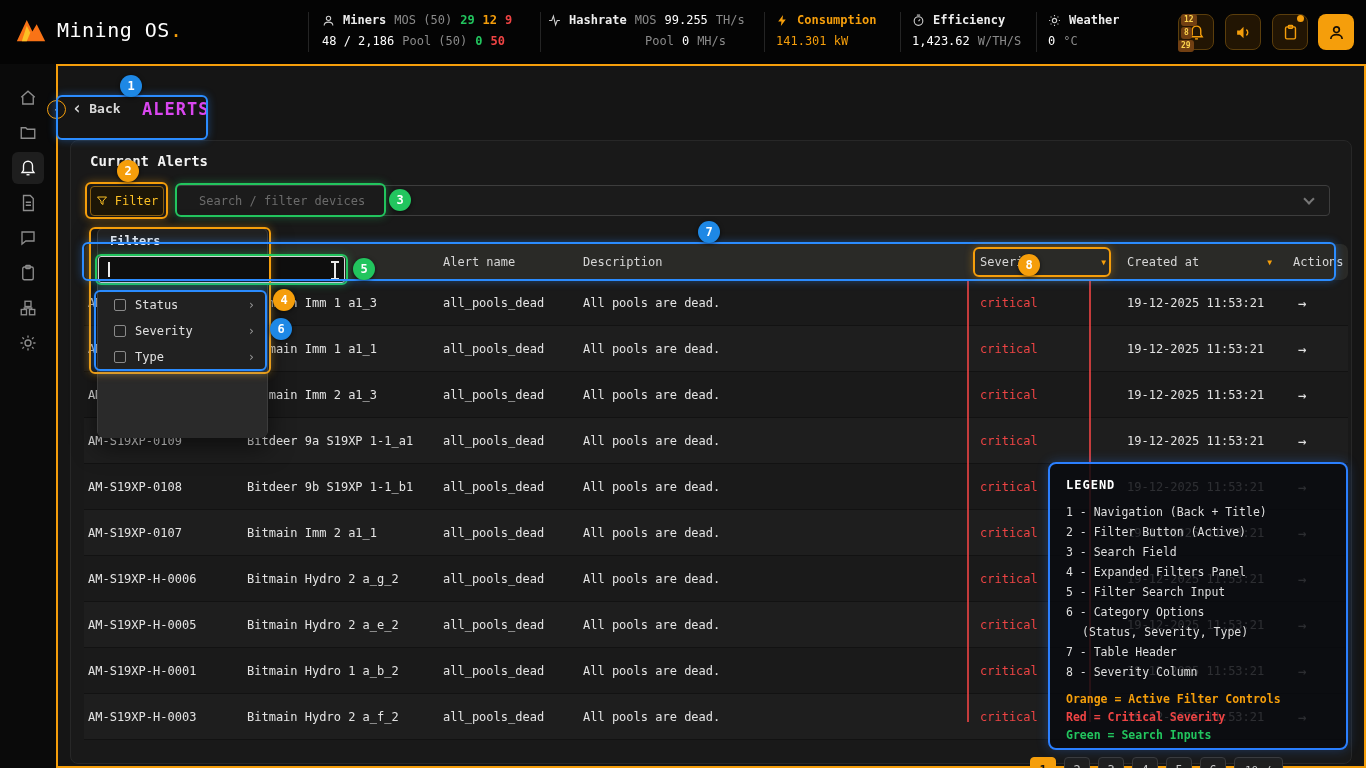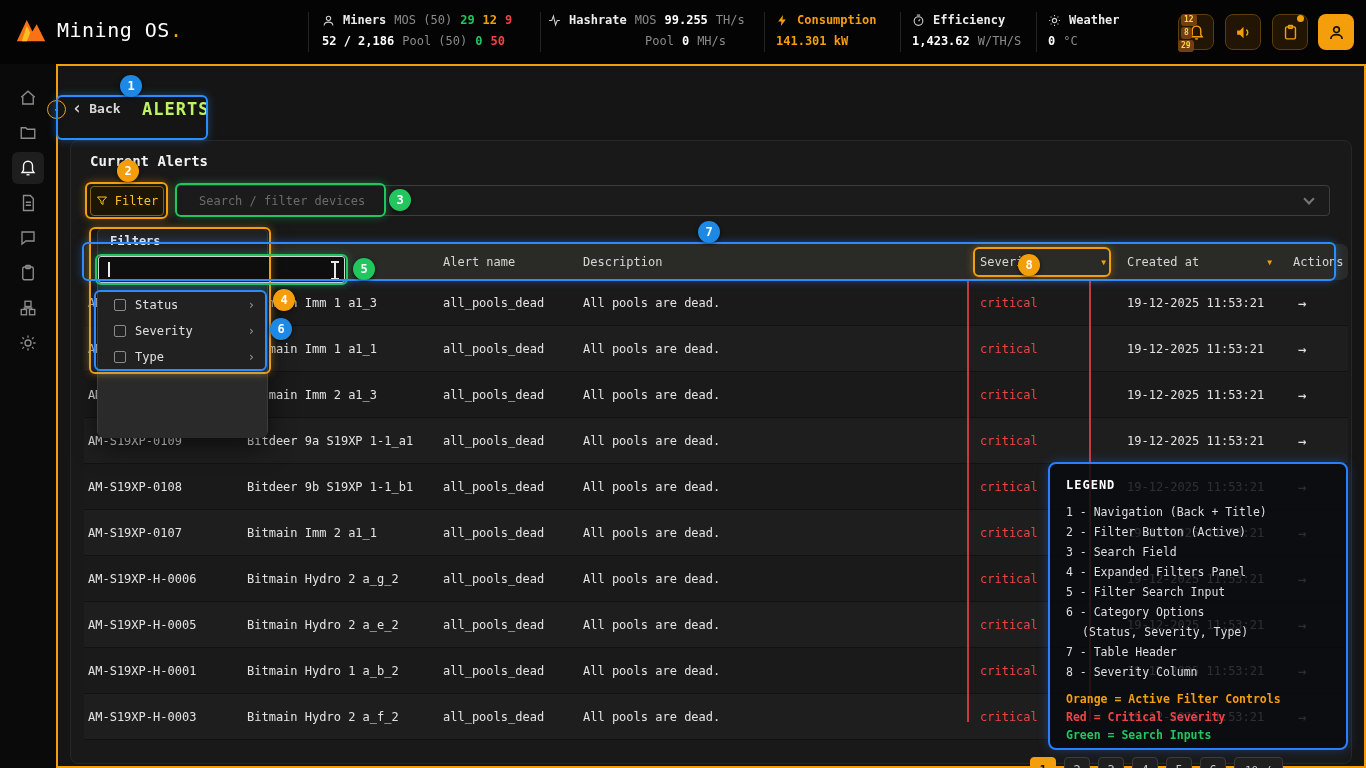--- a/index.html
+++ b/index.html
@@ -11,21 +11,21 @@
   .topbar { position:absolute; left:0; top:0; width:1366px; height:64px; background:#040404; z-index:5; }
   .brand { position:absolute; left:14px; top:13px; display:flex; align-items:center; gap:9px; }
   .brand-text { font-size:20px; font-weight:normal; color:#fff; letter-spacing:.5px; }
   .brand-dot { color:#f59e0b; }
   .vdiv { position:absolute; top:12px; width:1px; height:40px; background:#242424; }
   .stat { position:absolute; top:10px; font-size:12px; line-height:21px; white-space:nowrap; }
   .srow { display:flex; align-items:center; gap:8px; }
   .lbl { font-weight:bold; color:#ededed; }
   .dim { color:#8a8a8a; font-size:12px; }
   .okv { color:#22c55e; font-weight:bold; } .warnv { color:#f59e0b; font-weight:bold; } .errv { color:#ef4444; font-weight:bold; }
-  .wb { color:#fff; font-weight:bold; }
+  .wb { color:#fff; font-weight:normal; }
   .stat-cons .lbl, .stat-cons .wb { color:#f59e0b; }
   .hash-row2 { padding-left:97px; }
   .topbtn { position:absolute; top:14px; width:36px; height:36px; border-radius:8px; background:#221503; border:1px solid #5b3e0c; color:#f59e0b; display:flex; align-items:center; justify-content:center; padding:0; cursor:pointer; }
   .topbtn.solid { background:#f59e0b; color:#1a1105; border:none; }
   .bellbadges { position:absolute; left:0; top:0; z-index:45; }
   .bellbadge { position:absolute; background:#713f12; color:#fcd34d; font-size:8px; line-height:1; padding:2px 3px; border-radius:3px; font-weight:bold; }
   .bellbadge:nth-child(1){ left:1181px; top:14px; }
   .bellbadge:nth-child(2){ left:1181px; top:27px; }
   .bellbadge:nth-child(3){ left:1178px; top:40px; }
   .cbdot { position:absolute; left:1297px; top:15px; width:7px; height:7px; border-radius:50%; background:#f59e0b; z-index:46; }
@@ -33,21 +33,21 @@
   
   .sidebar { position:absolute; left:0; top:64px; width:56px; height:704px; background:#0a0a0a; z-index:6; display:flex; flex-direction:column; align-items:center; padding-top:18px; gap:3px; }
   .side-btn { width:32px; height:32px; display:flex; align-items:center; justify-content:center; background:none; border:none; color:#8d8d8d; border-radius:6px; cursor:pointer; }
   .side-btn.active { color:#fafafa; background:#1e1e1e; }
 
   
   .mainframe { position:absolute; left:56px; top:64px; width:1310px; height:704px; border:2px solid #f59e0b; background:#151515; z-index:1; }
   .collapse { position:absolute; left:47px; top:100px; width:19px; height:19px; border-radius:50%; background:#161616; border:1px solid #f59e0b; color:#d8d8d8; z-index:22; display:flex; align-items:center; justify-content:center; font-size:11px; padding:0; cursor:pointer; font-family:inherit; }
   .backbtn { position:absolute; left:72px; top:101px; display:flex; align-items:center; gap:7px; color:#d8d8d8; font-size:13px; font-weight:bold; z-index:15; background:none; border:none; cursor:pointer; font-family:inherit; }
   .back-chev { font-size:17px; line-height:13px; color:#d8d8d8; }
-  .pagetitle { position:absolute; left:142px; top:99px; font-size:17px; font-weight:bold; letter-spacing:1px; color:#bef264; z-index:15; }
+  .pagetitle { position:absolute; left:142px; top:99px; font-size:17px; font-weight:bold; letter-spacing:1px; color:#d946ef; z-index:15; }
   .card { position:absolute; left:70px; top:140px; width:1282px; height:624px; background:#191919; border:1px solid #272727; border-radius:8px; z-index:2; }
   .sectitle { position:absolute; left:90px; top:153px; font-size:14px; font-weight:bold; color:#f2f2f2; z-index:12; }
 
   .filterbtn { position:absolute; left:90px; top:186px; width:74px; height:30px; display:flex; align-items:center; justify-content:center; gap:7px; background:#1d1607; border:1px solid #8a5f10; border-radius:4px; color:#fbbf24; font-size:12px; z-index:12; cursor:pointer; font-family:inherit; }
   .searchbox { position:absolute; left:176px; top:185px; width:1154px; height:31px; background:#1b1b1b; border:1px solid #3d3d3d; border-radius:4px; z-index:11; }
   .searchbox input { width:100%; height:100%; background:transparent; border:none; outline:none; color:#dcdcdc; font-size:12px; padding:0 30px 0 22px; font-family:inherit; }
   .searchbox input::placeholder { color:#6b6b6b; }
   .chevshape { position:absolute; right:16px; top:9px; width:8px; height:8px; border-right:2px solid #777; border-bottom:2px solid #777; transform:rotate(45deg); }
 
   
@@ -126,21 +126,21 @@
               <path d="M4 21c0-4 4-6 8-6s8 2 8 6"></path>
             </svg>
           </span>
         <span class="lbl">Miners</span>
         <span class="dim">MOS (50)</span>
         <span class="okv">29</span>
         <span class="warnv">12</span>
         <span class="errv">9</span>
       </div>
       <div class="srow">
-        <span class="wb">52 / 2,186</span>
+        <span class="wb">48 / 2,186</span>
         <span class="dim">Pool (50)</span>
         <span class="okv">0</span>
         <span class="errv">50</span>
       </div>
     </div>
 
     <div class="vdiv" style="left:540px"></div>
     <div class="stat" style="left:548px">
       <div class="srow">
         <span>

